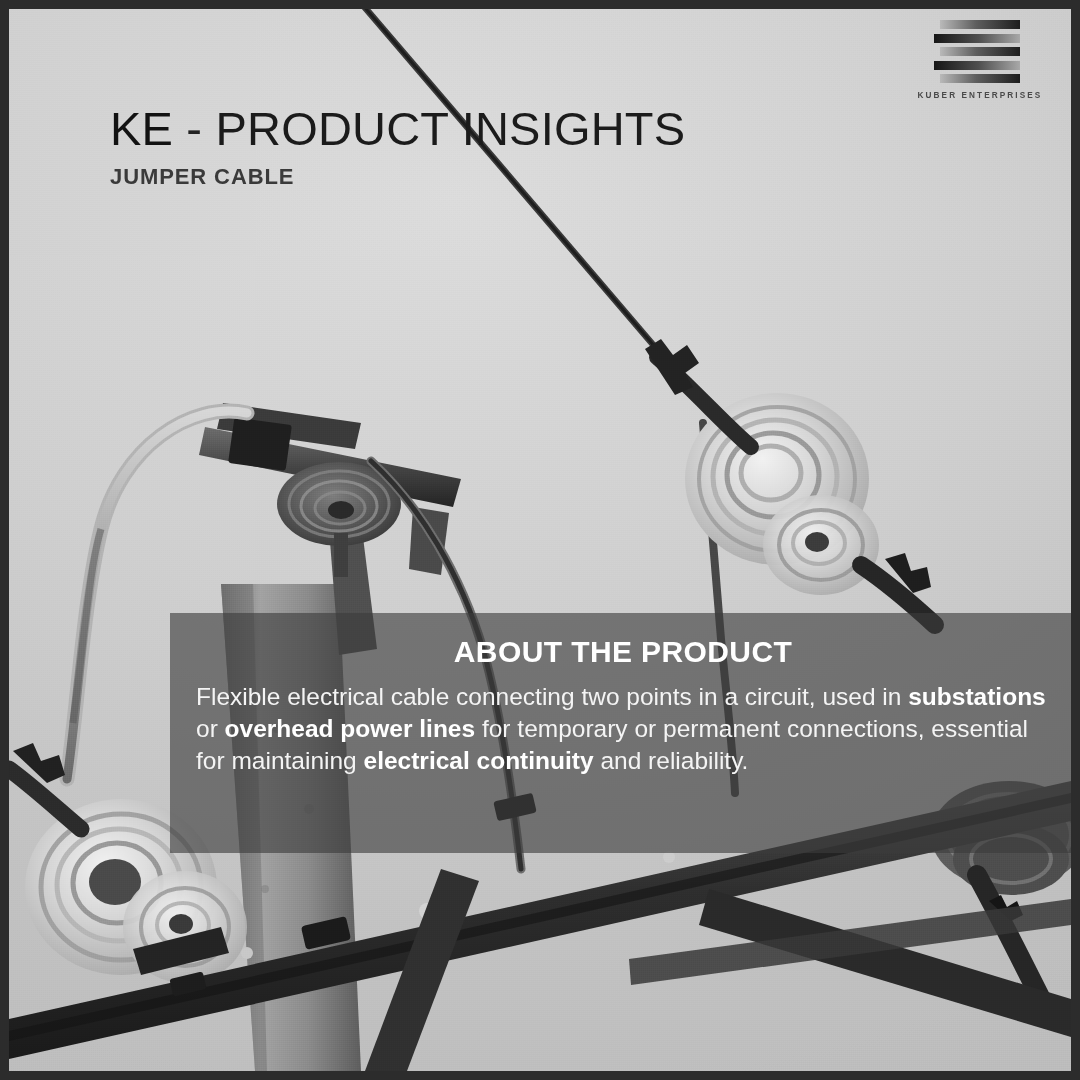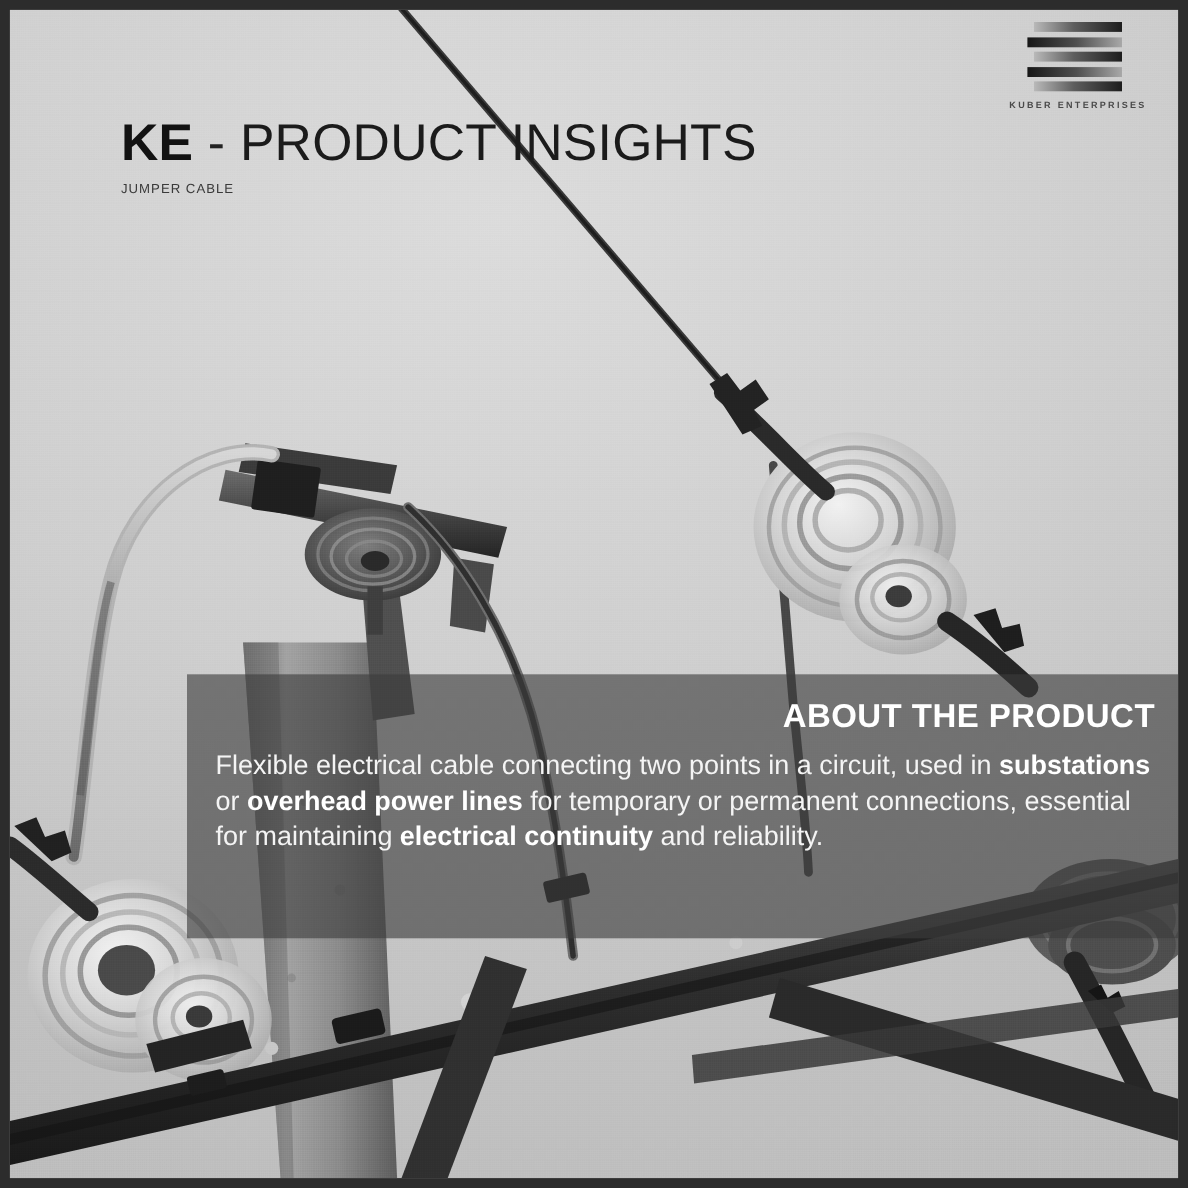--- a/index.html
+++ b/index.html
@@ -52,26 +52,26 @@
     z-index:6;
   }
   .title {
     font-size:47px;
     letter-spacing:.2px;
     color:#1b1b1b;
     font-weight:300;
     line-height:1.08;
     white-space:nowrap;
   }
-  .title .ke { font-weight:700; color:#121212; }
+  .title .ke { font-weight:400; color:#121212; }
   .title .dash { font-weight:400; color:#232323; }
   .subtitle {
     margin-top:9px;
-    font-size:12px;
-    font-weight:400;
+    font-size:22px;
+    font-weight:700;
     letter-spacing:.9px;
     color:#3a3a3a;
     white-space:nowrap;
   }
 
   
   .logo {
     position:absolute;
     right:27px; top:11px;
     z-index:6;
@@ -100,21 +100,21 @@
   
   .about {
     position:absolute;
     left:161px; top:604px;
     width:901px; height:240px;
     background:rgba(60,60,60,.62);
     z-index:5;
     padding:22px 21px 0 26px;
   }
   .about-title {
-    text-align:right;
+    text-align:center;
     color:#ffffff;
     font-size:30px;
     font-weight:800;
     letter-spacing:.4px;
     line-height:1.1;
   }
   .about-body {
     margin-top:13px;
     text-align:left;
     color:#f4f4f4;

